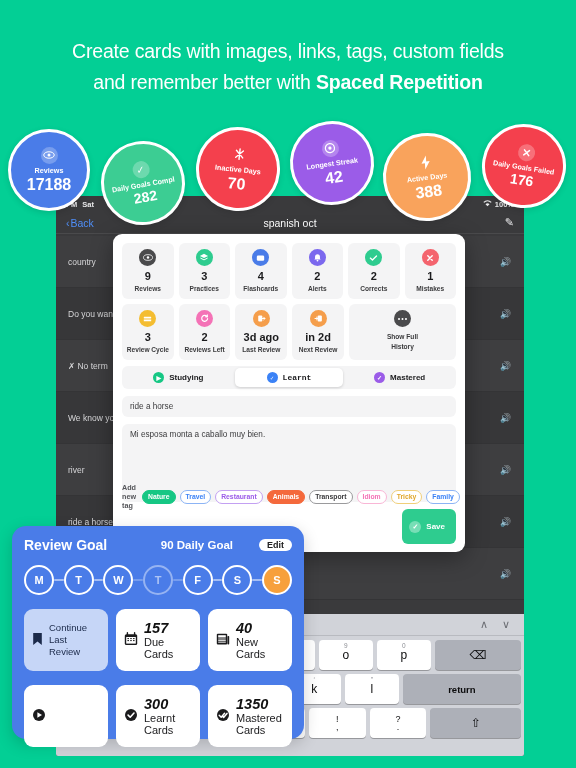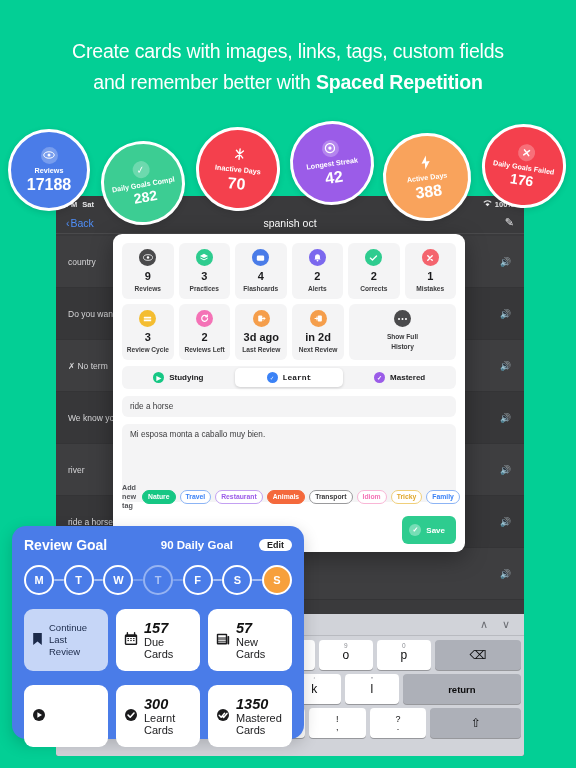--- a/index.html
+++ b/index.html
@@ -131,21 +131,21 @@
     display: flex; align-items: center; gap: 4px;
   }
   .addtag { font-size: 7.2px; color: #55565a; font-weight: 600; padding-right: 2px; }
   .tag {
     font-size: 6.8px; font-weight: 700; padding: 2.5px 5px;
     border-radius: 9px; border: 1px solid transparent; white-space: nowrap;
   }
   .savebar { position: absolute; right: 9px; bottom: 8px; }
   .savebtn {
     background: #2ecc8f; color: #fff; border-radius: 6px;
-    height: 28px; padding: 0 11px 0 7px;
+    height: 35px; padding: 0 11px 0 7px;
     display: flex; align-items: center; gap: 5px;
     font-size: 8px; font-weight: 600;
   }
   .savebtn .ck {
     width: 12px; height: 12px; border-radius: 50%;
     background: rgba(255,255,255,0.35); display: flex; align-items: center; justify-content: center;
     font-size: 7px; color: #fff;
   }
 
   
@@ -622,21 +622,21 @@
     <div class="gcard">
       <span class="gico">
         <svg width="14" height="14" viewBox="0 0 14 14">
             <rect x="0.8" y="1.8" width="10.4" height="10.6" rx="1" fill="#1b1b1d"></rect>
             <rect x="2.2" y="3.2" width="7.6" height="2.3" fill="#fff"></rect>
             <path d="M2.2 7 H9.8 M2.2 8.6 H9.8 M2.2 10.2 H9.8" stroke="#fff" stroke-width="0.9"></path>
             <rect x="11.4" y="4" width="1.8" height="8.4" rx="0.7" fill="#1b1b1d"></rect>
           </svg>
       </span>
       <div class="gtext">
-        <span class="gnum">57</span>
+        <span class="gnum">40</span>
         <span class="glab">New Cards</span>
       </div>
     </div>
   </div>
 
   <div class="gcards">
     <div class="gcard">
       <span class="gico">
         <svg width="14" height="14" viewBox="0 0 14 14">
             <circle cx="7" cy="7" r="6" fill="#1b1b1d"></circle>

